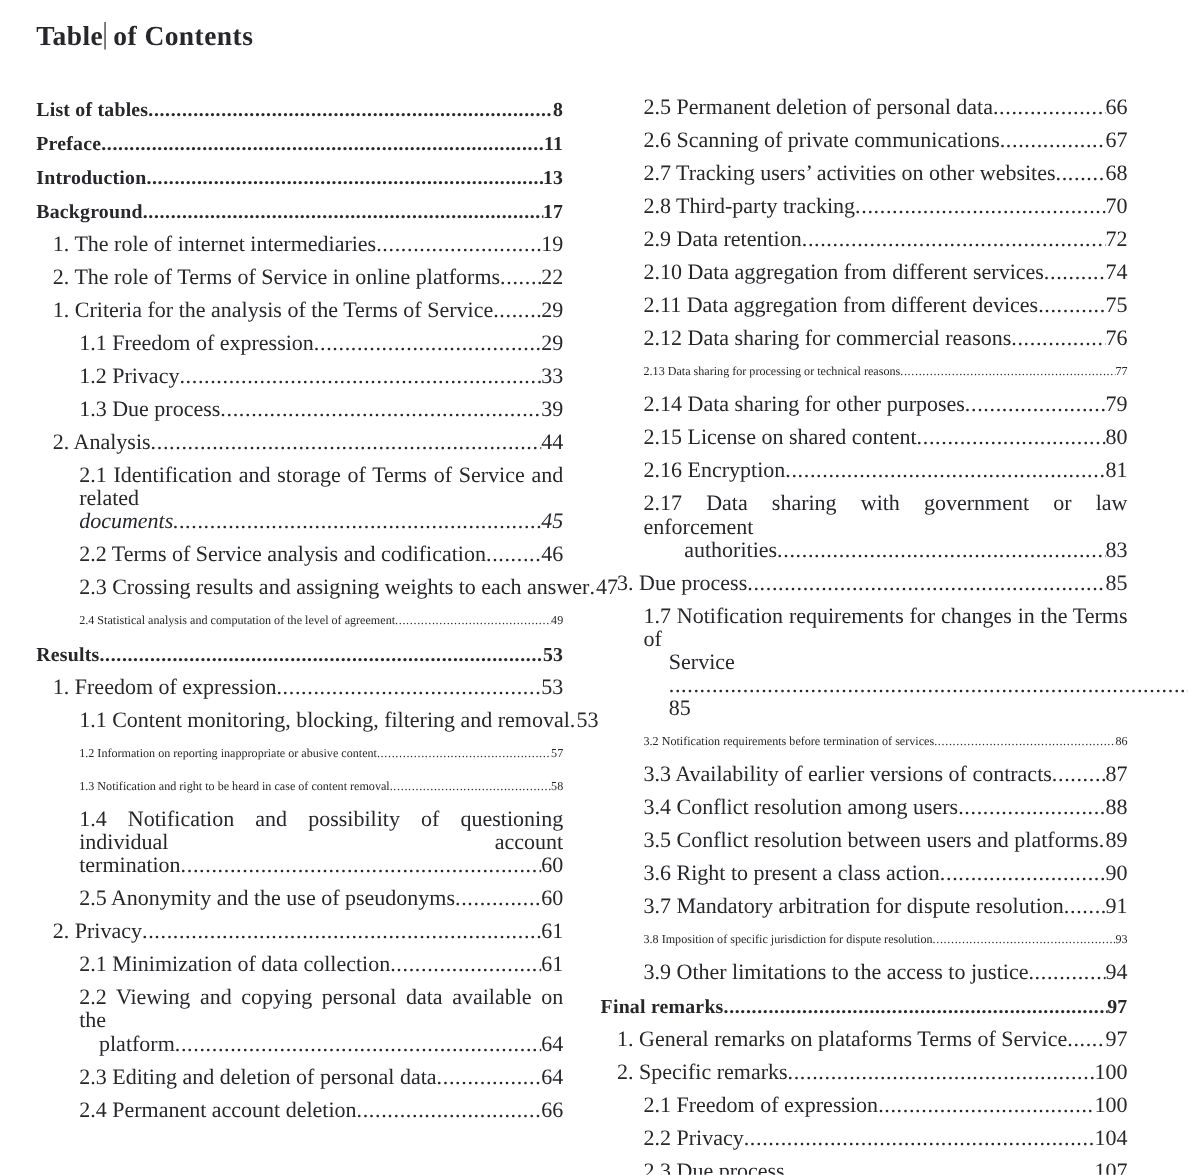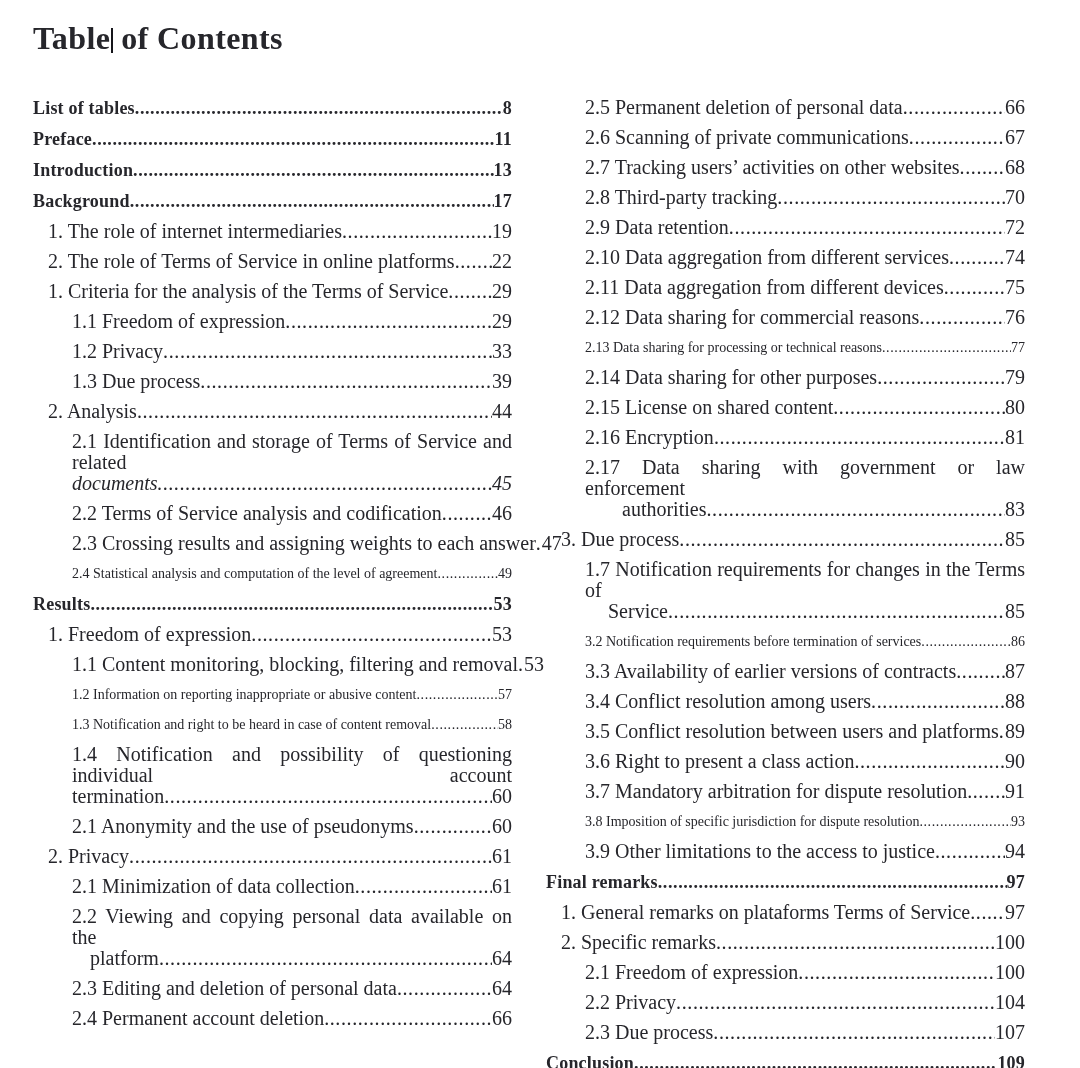--- a/index.html
+++ b/index.html
@@ -7,21 +7,21 @@
     margin: 0; padding: 0;
     width: 1080px; height: 1068px;
     background: #ffffff;
     color: #26262b;
     font-family: "Liberation Serif", serif;
     overflow: hidden;
   }
   .page { padding: 20px 0 0 33px; }
 
   .title {
-    font-size: 32px;
+    font-size: 25px;
     font-weight: bold;
     letter-spacing: 0.4px;
     margin: 0 0 40px 0;
   }
   .cursor {
     display: inline-block;
     width: 1.5px; height: 25px;
     background: #15151a;
     vertical-align: -4px;
     margin-left: 1px;
@@ -36,21 +36,21 @@
     margin-bottom: 9px;
   }
   .entry.bold {
     font-weight: bold;
     font-size: 18px;
     line-height: 22px;
     margin-top: 6px;
     letter-spacing: 0.2px;
   }
   .column .entry:first-child { margin-top: 0; }
-  .entry.small { font-size: 14px; }
+  .entry.small { font-size: 11px; }
 
   .lvl1 { padding-left: 15px; }
   .lvl2 { padding-left: 39px; }
 
   .row { display: flex; align-items: baseline; }
   .t { white-space: nowrap; flex: none; }
   .leader {
     flex: 1 1 auto;
     overflow: hidden;
     white-space: nowrap;
@@ -219,21 +219,21 @@
         <div class="entry lvl2">
           <div class="line1">1.4 Notification and possibility of questioning individual account</div>
           <div class="row" style="padding-left: 0px;">
             <span class="t">termination </span>
             <span class="leader"></span>
             <span class="pg">60</span>
           </div>
         </div>
         <div class="entry lvl2">
           <div class="row">
-            <span class="t">2.1 Anonymity and the use of pseudonyms</span>
+            <span class="t">2.5 Anonymity and the use of pseudonyms</span>
             <span class="leader"></span>
             <span class="pg">60</span>
           </div>
         </div>
         <div class="entry lvl1">
           <div class="row">
             <span class="t">2. Privacy</span>
             <span class="leader"></span>
             <span class="pg">61</span>
           </div>
@@ -363,21 +363,21 @@
         </div>
         <div class="entry lvl1">
           <div class="row">
             <span class="t">3. Due process </span>
             <span class="leader"></span>
             <span class="pg">85</span>
           </div>
         </div>
         <div class="entry lvl2">
           <div class="line1">1.7 Notification requirements for changes in the Terms of</div>
-          <div class="row" style="padding-left: 23px;">
+          <div class="row" style="padding-left: 23px; flex-direction: column;">
             <span class="t">Service </span>
             <span class="leader"></span>
             <span class="pg">85</span>
           </div>
         </div>
         <div class="entry lvl2 small">
           <div class="row">
             <span class="t">3.2 Notification requirements before termination of services </span>
             <span class="leader"></span>
             <span class="pg">86</span>

